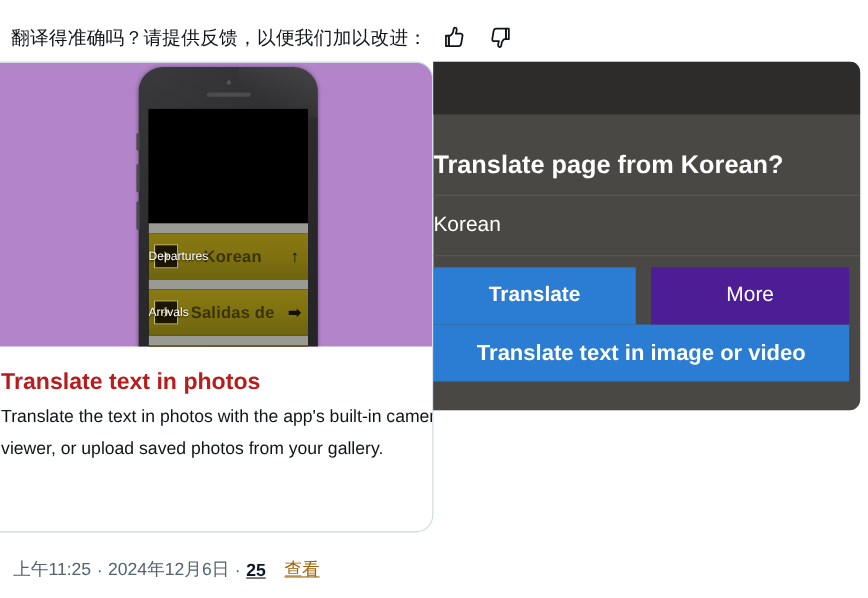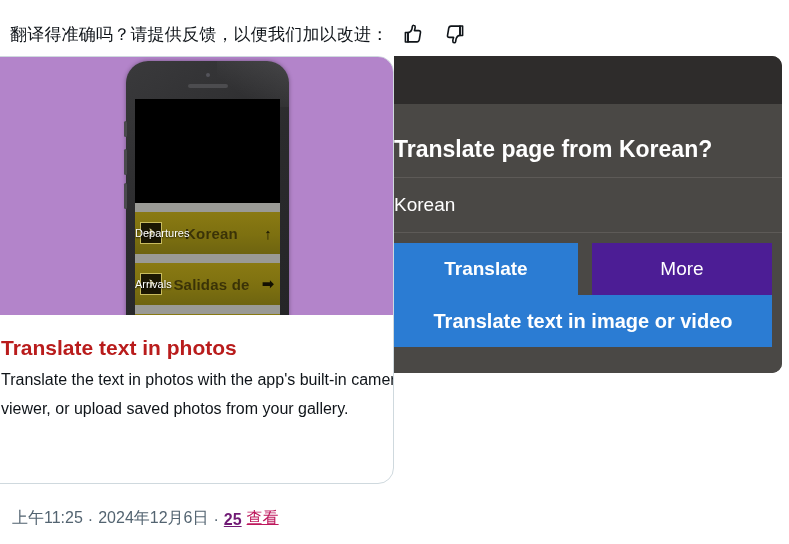--- a/index.html
+++ b/index.html
@@ -274,22 +274,22 @@
   .meta-row {
     position: absolute;
     left: 12px; top: 508px;
     font-size: 16px;
     color: #536471;
     white-space: nowrap;
     display: flex;
     align-items: flex-end;
   }
   .meta-sep { margin: 0 5px; }
-  .meta-count { color: #701a75; font-weight: 700; text-decoration: underline; }
-  .meta-views { color: #be185d; margin-left: 5px; text-decoration: underline; }
+  .meta-count { color: #0f172a; font-weight: 700; text-decoration: underline; }
+  .meta-views { color: #a16207; margin-left: 17px; text-decoration: underline; }
 </style>
 </head>
 <body>
 
 <div class="feedback-row">
   <span class="feedback-text">翻译得准确吗？请提供反馈，以便我们加以改进：</span>
   <span class="thumb-btn">
     <svg width="24" height="24" viewBox="0 0 24 24" aria-hidden="true">
       <path d="M7 10.5 V20 H4.4 V10.5 Z" fill="none" stroke="#0f1419" stroke-width="1.6" stroke-linejoin="round"></path>
       <path d="M7 10.6 C8.6 10.6 9.9 9.4 10.6 7.9 C11.2 6.6 11.1 5.3 11.4 4.3 C11.6 3.6 12.1 3.1 12.8 3.2 C13.7 3.3 14.2 4.1 14.2 5.1 C14.2 6.4 13.7 7.6 13.4 8.6 H17.8 C18.9 8.6 19.7 9.4 19.5 10.4 L18.3 17.5 C18.1 18.9 17.3 19.9 15.9 19.9 H7 Z" fill="none" stroke="#0f1419" stroke-width="1.6" stroke-linejoin="round"></path>

